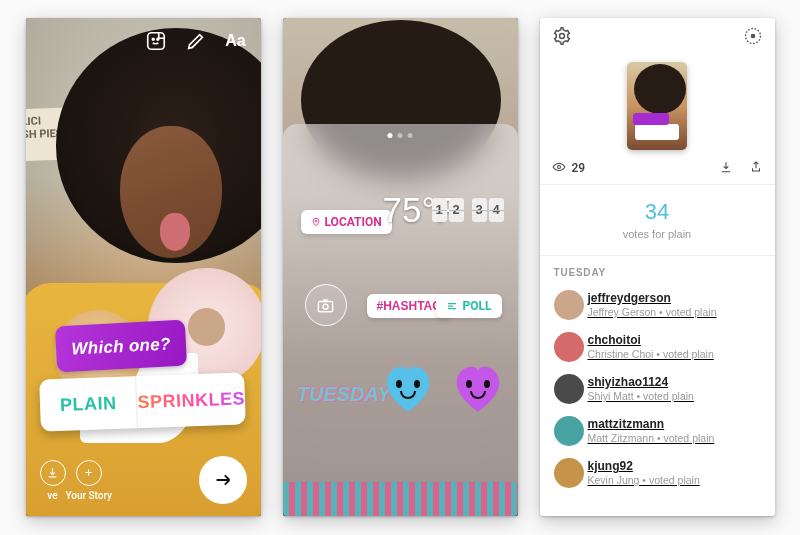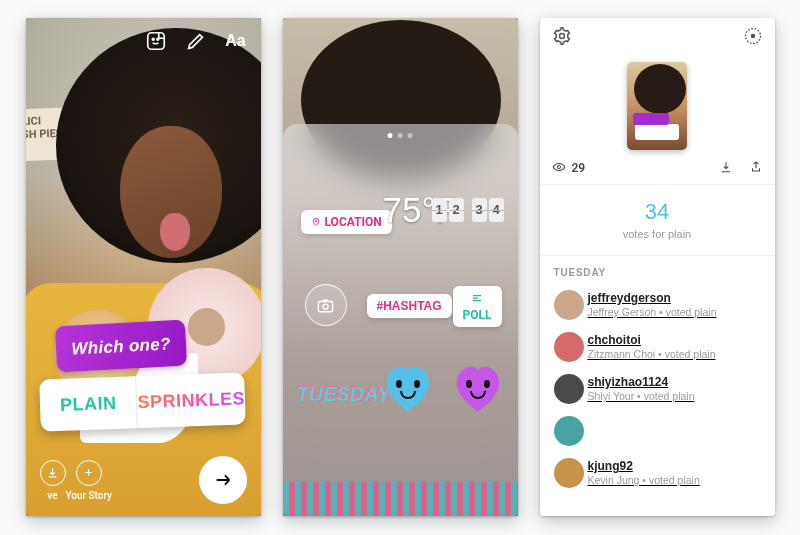--- a/index.html
+++ b/index.html
@@ -54,21 +54,21 @@
   .pill{position:absolute;background:#fff;border-radius:6px;padding:6px 10px;font:700 12px/1 Arial;box-shadow:0 2px 5px rgba(0,0,0,.15);}
   .loc{top:86px;left:18px;color:#da2f8e;display:flex;align-items:center;gap:4px;}
   .temp{position:absolute;top:68px;left:100px;color:#fff;font:200 35px/1 Helvetica;text-shadow:0 1px 3px rgba(0,0,0,.4);}
   .flip{position:absolute;top:74px;right:14px;display:flex;gap:2px;}
   .flip span{width:15px;height:24px;background:#efefef;border-radius:3px;font:700 13px/24px Arial;text-align:center;color:#555;position:relative;}
   .flip span.gap{width:4px;background:none;}
   .flip span:not(.gap)::after{content:"";position:absolute;left:0;right:0;top:50%;height:1px;background:#bbb;}
   .cambtn{position:absolute;top:160px;left:22px;width:42px;height:42px;border:1.5px solid rgba(255,255,255,.9);border-radius:50%;display:flex;align-items:center;justify-content:center;background:rgba(255,255,255,.15);}
   .cambtn svg{stroke:#fff;width:19px;height:19px;}
   .hash{top:170px;left:84px;color:#da2f8e;}
-  .pll{top:162px;right:16px;color:#26bfa6;display:flex;align-items:center;gap:5px;flex-direction:column;}
+  .pll{top:170px;right:16px;color:#26bfa6;display:flex;align-items:center;gap:5px;}
   .tue{position:absolute;top:260px;left:14px;font:italic 800 20px/1 Arial;color:#65cbd1;text-shadow:1px 1px 0 #e86f9e,-1px -1px 0 #e86f9e;}
   .heart{position:absolute;top:238px;width:58px;height:52px;}
   .heart svg{width:58px;height:52px;}
   .h1{left:96px;}
   .h2{left:166px;}
   .h1 svg path{fill:#57c0e8;}
   .h2 svg path{fill:#c557e8;}
   .heyes{position:absolute;top:18px;left:50%;transform:translateX(-50%);display:flex;gap:12px;}
   .heyes i{width:6px;height:8px;background:#111;border-radius:50%;display:block;}
   .hsm{position:absolute;top:29px;left:50%;transform:translateX(-50%);width:16px;height:8px;border:2px solid #111;border-top:none;border-radius:0 0 10px 10px;}
@@ -276,32 +276,36 @@
           <div class="av" style="background:#caa78a"></div>
           <div>
             <div class="vn">jeffreydgerson</div>
             <div class="vd">Jeffrey Gerson  •  voted plain</div>
           </div>
         </div>
         <div class="voter">
           <div class="av" style="background:#d46a6a"></div>
           <div>
             <div class="vn">chchoitoi</div>
-            <div class="vd">Zitzmann Choi  •  voted plain</div>
+            <div class="vd">Christine Choi  •  voted plain</div>
           </div>
         </div>
         <div class="voter">
           <div class="av" style="background:#4a4a4a"></div>
           <div>
             <div class="vn">shiyizhao1124</div>
-            <div class="vd">Shiyi Your  •  voted plain</div>
+            <div class="vd">Shiyi Matt  •  voted plain</div>
           </div>
         </div>
         <div class="voter">
           <div class="av" style="background:#4aa3a3"></div>
+          <div>
+            <div class="vn">mattzitzmann</div>
+            <div class="vd">Matt Zitzmann  •  voted plain</div>
+          </div>
         </div>
         <div class="voter">
           <div class="av" style="background:#c7924a"></div>
           <div>
             <div class="vn">kjung92</div>
             <div class="vd">Kevin Jung  •  voted plain</div>
           </div>
         </div>
       </div>
   </div>

